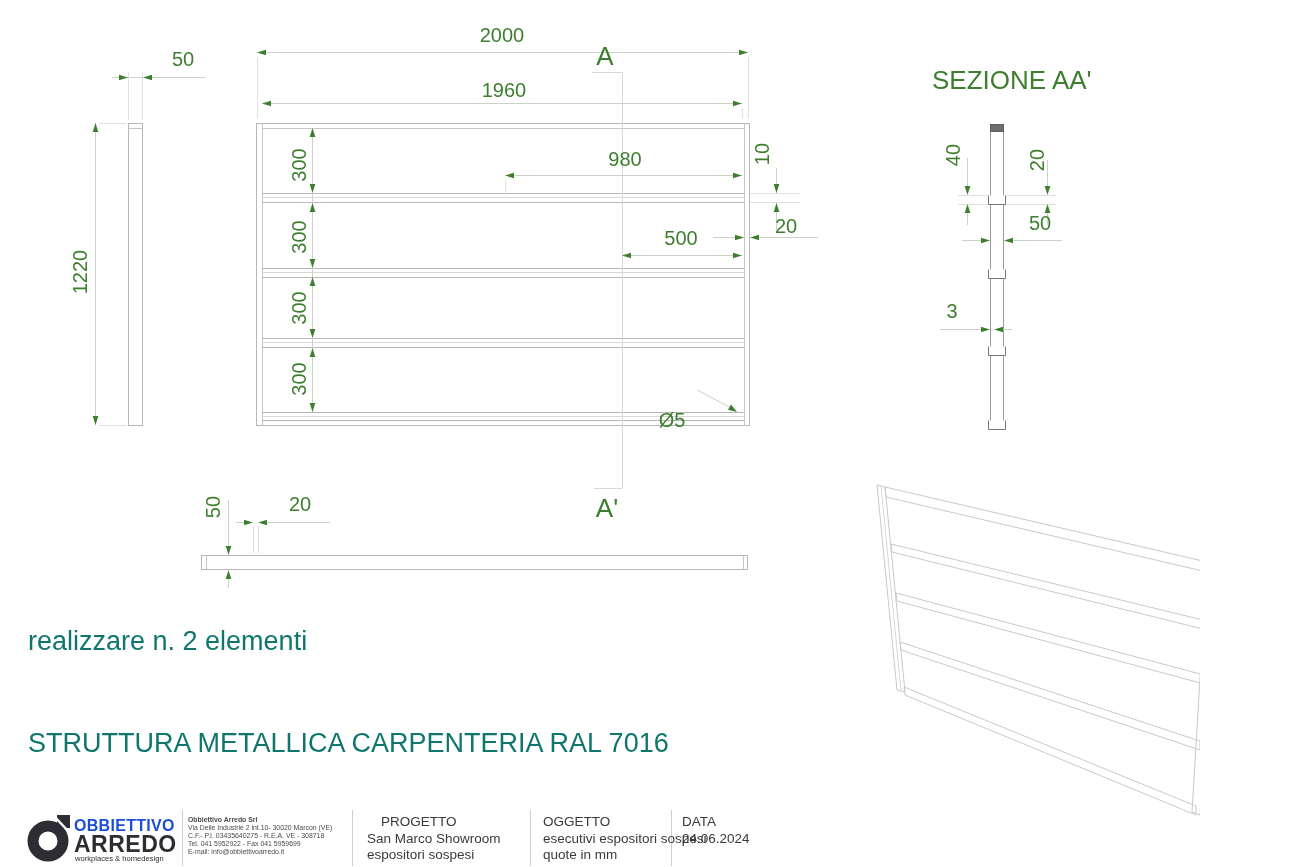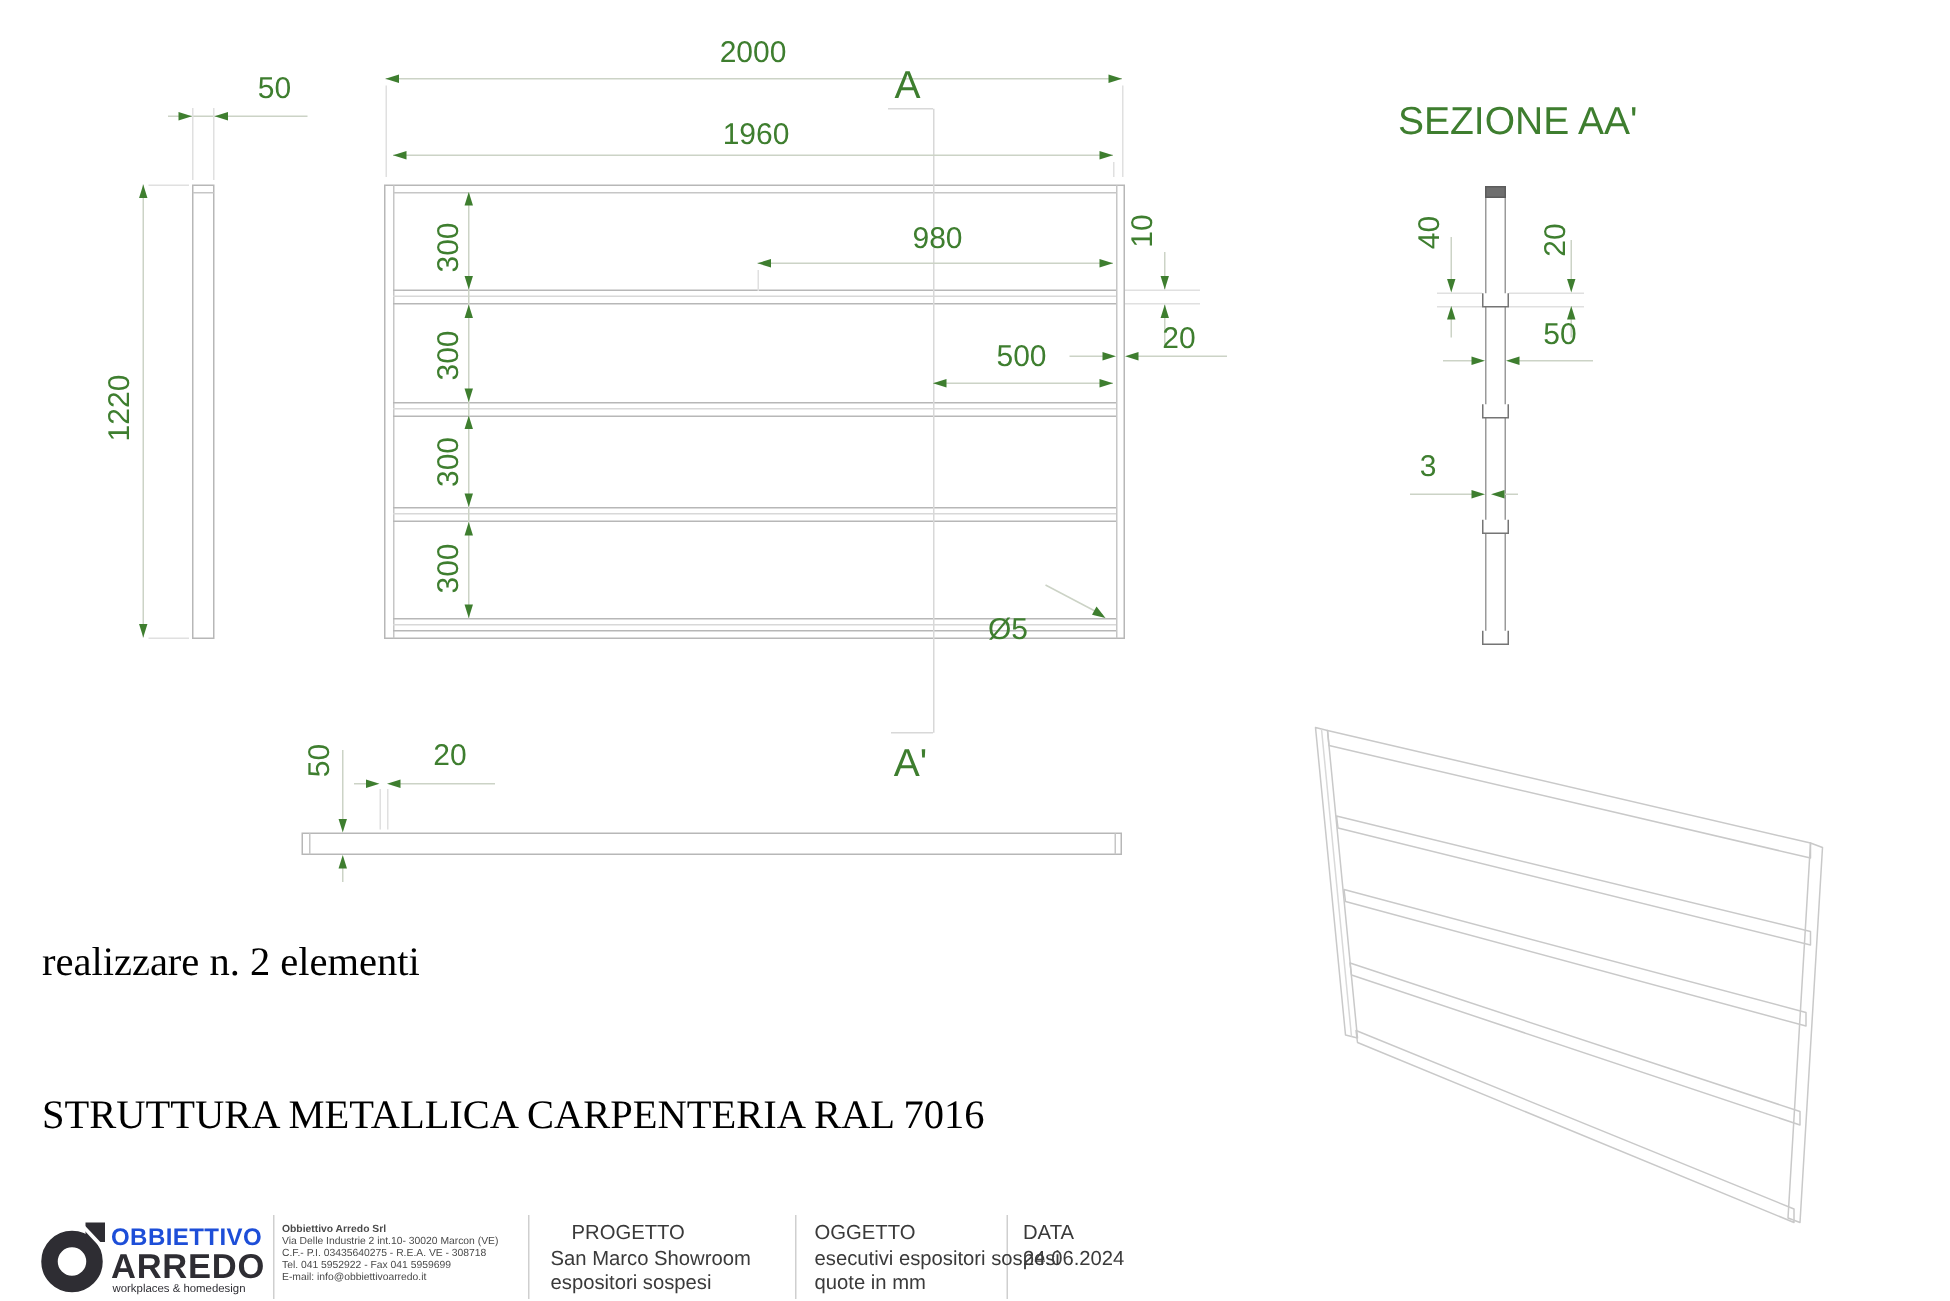--- a/index.html
+++ b/index.html
@@ -1,21 +1,21 @@
 <!DOCTYPE html>
 <html><head>
 <meta charset="utf-8">
 <style>
   html,body{margin:0;padding:0;background:#ffffff;}
   #canvas{position:relative;width:1200px;height:867px;background:#ffffff;overflow:hidden;
-          font-family:"Liberation Sans", sans-serif;padding-left:24px;}
+          font-family:"Liberation Sans", sans-serif;}
   .dim{position:absolute;color:#3e7e2f;font-size:20px;line-height:24px;text-align:center;white-space:nowrap;}
   .dim.big{font-size:26px;line-height:28px;}
   .rot{transform:rotate(-90deg);transform-origin:center center;width:80px;height:24px;}
-  .note{position:absolute;color:#000000;font-size:27px;line-height:30px;white-space:nowrap;font-family:Liberation Serif, serif;}
+  .note{position:absolute;color:#0f766e;font-size:27px;line-height:30px;white-space:nowrap;}
   .tb-head{position:absolute;color:#3a3a3a;font-size:13.5px;line-height:15px;white-space:nowrap;}
   .tb-line{position:absolute;color:#3a3a3a;font-size:13.5px;line-height:15px;white-space:nowrap;}
   .company{position:absolute;left:188px;top:816px;color:#4a4a4a;font-size:6.9px;line-height:8.1px;white-space:nowrap;}
   .company .b{font-weight:bold;}
   .divider{position:absolute;top:810px;height:56px;width:1px;background:#cfcfcf;}
   .logo-text1{position:absolute;left:74px;top:817px;font-size:16px;font-weight:bold;color:#1d4ed8;letter-spacing:.3px;text-align:right;}
   .logo-text2{position:absolute;left:74px;top:831px;font-size:23px;font-weight:bold;color:#2e2d33;letter-spacing:.5px;}
   .logo-text3{position:absolute;left:75px;top:854px;font-size:7.6px;color:#2e2d33;}
 </style>
 </head>

